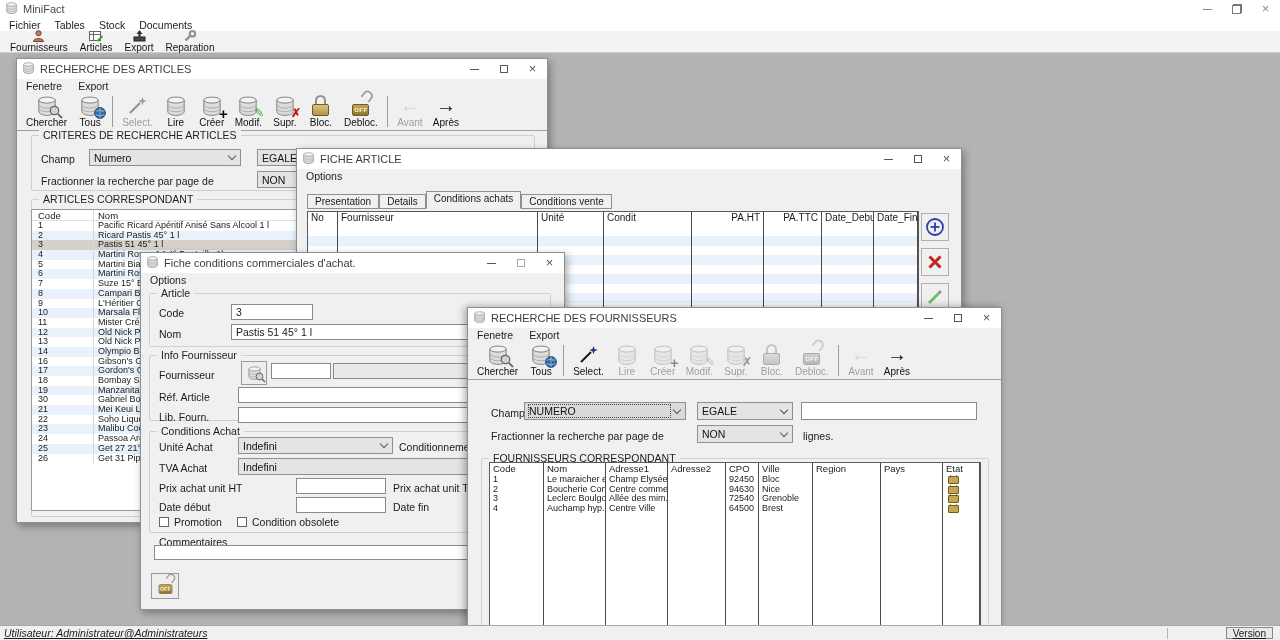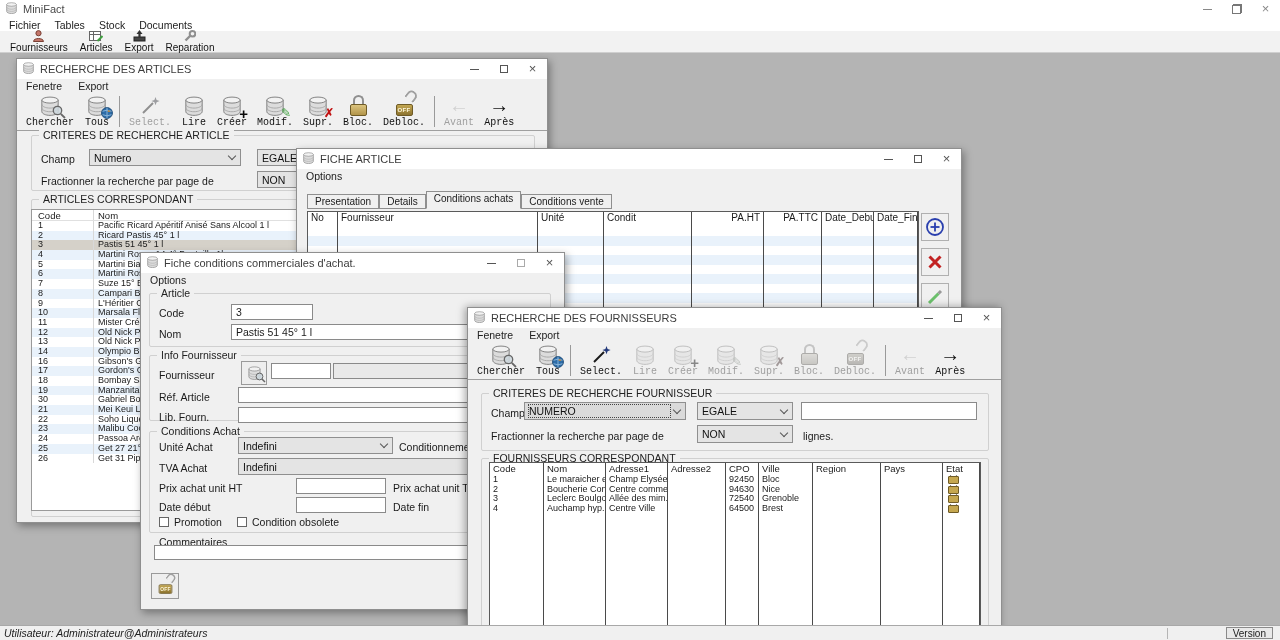--- a/index.html
+++ b/index.html
@@ -30,21 +30,21 @@
   .maxbox { display:inline-block; width:8px; height:8px; border:1px solid #555; }
   .restore { position:relative; width:10px; height:10px; display:inline-block; }
   .restore::before { content:""; position:absolute; top:0; right:0; width:7px; height:7px; border:1px solid #777; }
   .restore::after { content:""; position:absolute; bottom:0; left:0; width:7px; height:7px; border:1px solid #777; background:#fff; }
   .closex { font-size:13px; color:#555; line-height:10px; }
   .menubar { height:14px; display:flex; gap:12px; padding-left:7px; align-items:center; background:#f0f0f0; }
 
   
   .toolbar { display:flex; align-items:flex-end; height:38px; padding:1px 2px 2px 4px; background:#f0f0f0; border-bottom:1px solid #9f9f9f; }
   .tbtn { display:flex; flex-direction:column; align-items:center; padding:0 5px; }
-  .tbtn .tlabel { font-size:10px; color:#111; margin-top:0px; white-space:nowrap;font-family:Liberation Mono, monospace; }
+  .tbtn .tlabel { font-size:10px; color:#111; margin-top:0px; white-space:nowrap; }
   .tbtn.disabled .tlabel { color:#9f9f9f; }
   .tbtn.disabled .icon-wrap { opacity:.45; filter:grayscale(.9); }
   .tsep { width:1px; background:#9a9a9a; align-self:stretch; margin:2px 4px 1px; }
   .icon-wrap { position:relative; width:26px; height:23px; display:flex; align-items:center; justify-content:center; }
   .badge { position:absolute; right:-3px; bottom:-2px; }
   .btext { font-size:12px; line-height:11px; }
   .btext.plus { color:#0a0a0a; font-weight:900; font-size:15px; }
   .btext.pencil { color:#3fa03f; font-size:12px; }
   .btext.cross { color:#c11212; font-weight:bold; font-size:12px; }
   .arrowtxt { font-size:20px; font-weight:bold; color:#111; line-height:19px; }
@@ -308,21 +308,21 @@
         </div>
         <div class="tbtn">
           <span class="icon-wrap">
             <span class="arrowtxt">→</span>
           </span>
           <span class="tlabel">Après</span>
         </div>
       </div>
 
     <div class="group" style="left:14px; top:76px; width:504px; height:56px;">
-      <span class="glabel">CRITERES DE RECHERCHE ARTICLE</span>
+      <span class="glabel">CRITERES DE RECHERCHE ARTICLES</span>
     </div>
     <span class="flabel" style="left:24px; top:94px;">Champ</span>
     <div class="dd" style="left:72px; top:90px; width:152px;">
       <span class="ddtext">Numero</span>
         <span class="chev"></span>
     </div>
     <div class="dd" style="left:240px; top:90px; width:150px;">
       <span class="ddtext">EGALE</span>
         <span class="chev"></span>
     </div>
@@ -958,23 +958,20 @@
           <span class="tlabel">Avant</span>
         </div>
         <div class="tbtn">
           <span class="icon-wrap">
             <span class="arrowtxt">→</span>
           </span>
           <span class="tlabel">Après</span>
         </div>
       </div>
 
-    <div class="group" style="left:13px; top:85px; width:508px; height:58px;">
-      <span class="glabel">CRITERES DE RECHERCHE FOURNISSEUR</span>
-    </div>
     <span class="flabel" style="left:23px; top:99px;">Champ</span>
     <div class="dd focused" style="left:56px; top:94px; width:162px; height:18px;">
       <span class="ddtext">NUMERO</span>
         <span class="chev"></span>
     </div>
     <div class="dd" style="left:229px; top:94px; width:96px; height:18px;">
       <span class="ddtext">EGALE</span>
         <span class="chev"></span>
     </div>
     <div class="inp" style="left:333px; top:94px; width:176px; height:18px;"></div>
@@ -1194,18 +1191,18 @@
           <span class="tcell" style="width:58px"></span>
           <span class="tcell" style="width:33px"></span>
           <span class="tcell" style="width:54px"></span>
           <span class="tcell" style="width:68px"></span>
           <span class="tcell" style="width:62px"></span>
           <span class="tcell" style="width:37px"></span>
         </div>
       </div>
   </div>
 
-  <div class="statusbar" style="z-index:50;">
+  <div class="statusbar" style="z-index:50;text-decoration:underline;">
     <span class="user">Utilisateur: Administrateur@Administrateurs</span>
     <span class="sdiv"></span>
     <span class="version-btn">Version</span>
   </div>
 </div>
 
 </body></html>

